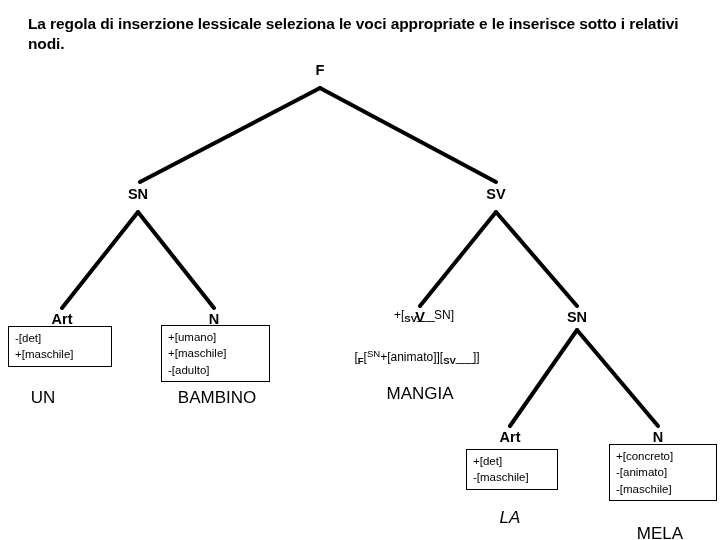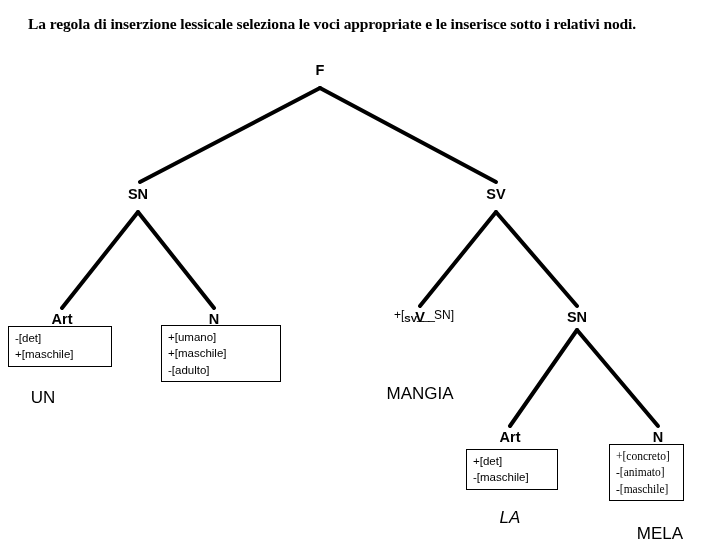--- a/index.html
+++ b/index.html
@@ -12,21 +12,20 @@
     color:#000000;
   }
   #title{
     position:absolute;
     left:28px;top:14px;width:670px;
     font-size:15.5px;
     font-weight:bold;
     line-height:1.30;
     letter-spacing:-0.1px;
     color:#000000;
-    font-family:Liberation Serif, serif;
   }
   .node{
     position:absolute;
     font-weight:bold;
     font-size:14.5px;
     white-space:nowrap;
     transform:translateX(-50%);
     color:#000000;
   }
   .word{
@@ -95,40 +94,44 @@
   <div class="node" style="left:420px;top:309px;">V</div>
   <div class="node" style="left:577px;top:309px;">SN</div>
   <div class="node" style="left:510px;top:429px;">Art</div>
   <div class="node" style="left:658px;top:429px;">N</div>
 
   <div class="fbox" style="left:8px;top:326px;width:104px;">
     <div class="feat">-[det]</div>
     <div class="feat">+[maschile]</div>
   </div>
 
-  <div class="fbox" style="left:161px;top:325px;width:120px;">
+  <div class="fbox" style="left:161px;top:325px;width:109px;">
     <div class="feat">+[umano]</div>
     <div class="feat">+[maschile]</div>
     <div class="feat">-[adulto]</div>
   </div>
 
   <div class="fbox" style="left:466px;top:449px;width:92px;">
     <div class="feat">+[det]</div>
     <div class="feat">-[maschile]</div>
   </div>
 
-  <div class="fbox" style="left:609px;top:444px;width:75px;font-family:Liberation Serif, serif;">
+  <div class="fbox" style="left:609px;top:444px;width:108px;">
     <div class="feat">+[concreto]</div>
     <div class="feat">-[animato]</div>
     <div class="feat">-[maschile]</div>
   </div>
 
   <div class="frame" style="left:424px;top:308px;">
     <span>+[</span><sub>SV</sub><span class="ul">___</span><span>SN]</span>
   </div>
 
+  <div class="frame" style="left:417px;top:348px;">
+    <span>[</span><sub>F</sub><span>[</span><sup>SN</sup><span>+[animato]][</span><sub>SV</sub><span class="ul">___</span><span>]]</span>
+  </div>
 
   <div class="word" style="left:43px;top:388px;">UN</div>
+  <div class="word" style="left:217px;top:388px;">BAMBINO</div>
   <div class="word" style="left:420px;top:384px;">MANGIA</div>
   <div class="word" style="left:510px;top:508px;font-style:italic;">LA</div>
   <div class="word" style="left:660px;top:508px;margin-top:16px;">MELA</div>
 
 </div>
 
 </body></html>

